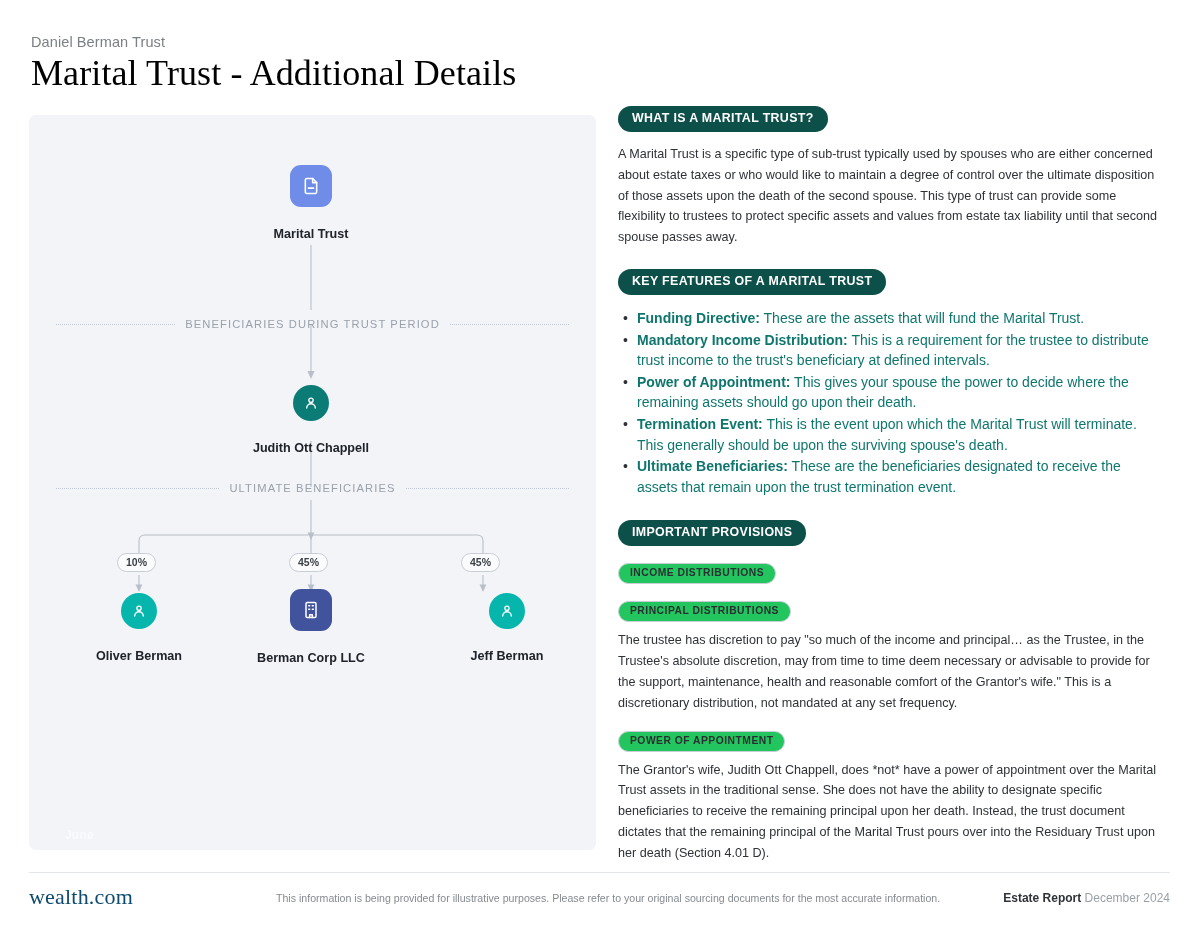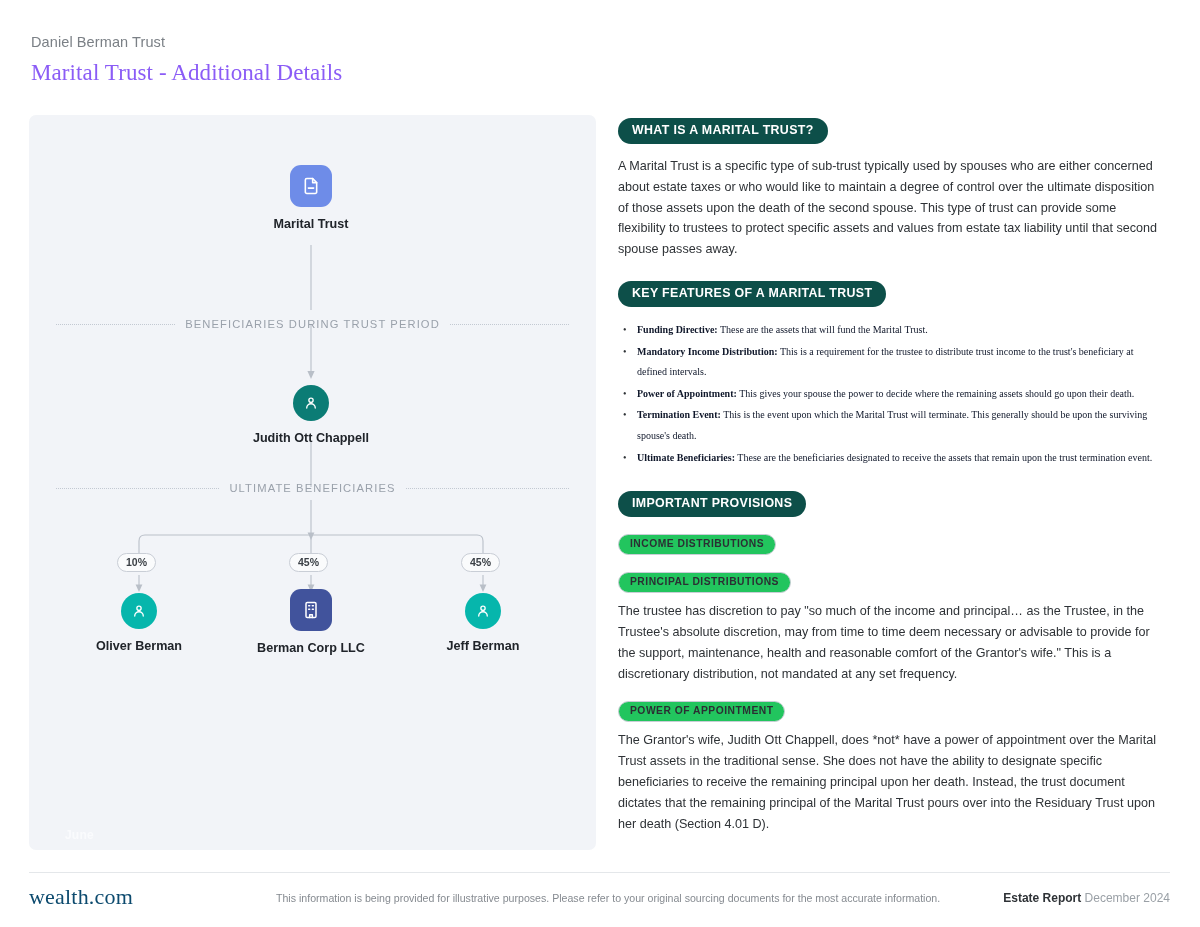--- a/index.html
+++ b/index.html
@@ -12,41 +12,41 @@
   }
   .page { position: relative; width: 1200px; height: 758px; }
 
   
   .header { position: absolute; left: 31px; top: 33px; }
   .eyebrow {
     font-size: 14.5px; color: #7b8086; letter-spacing: .1px; line-height: 19px;
   }
   .title {
     font-family: "Liberation Serif", serif;
-    font-size: 23px; color: #8b5cf6; letter-spacing: .1px;
+    font-size: 36px; color: #000000; letter-spacing: .1px;
     line-height: 36px; margin-top: 3px; font-weight: 400;
   }
 
   
   .diagram-card {
     position: absolute; left: 29px; top: 115px;
     width: 567px; height: 735px;
     background: #f2f4f8; border-radius: 7px; overflow: hidden;
   }
   .watermark {
     position: absolute; left: 36px; bottom: 8px;
     font-size: 12px; font-weight: 700; color: #fafbfd;
     line-height: 13px; letter-spacing: .2px;
   }
 
   
   .node { position: absolute; text-align: center; }
   .node-label {
     font-size: 12.6px; font-weight: 700; color: #20242a;
-    margin-top: 9px; line-height: 16px; white-space: nowrap;
+    margin-top: 19px; line-height: 16px; white-space: nowrap;
   }
   .sq-icon {
     width: 42px; height: 42px; border-radius: 11px;
     display: flex; align-items: center; justify-content: center;
     margin: 0 auto;
   }
   .ci-icon {
     width: 36px; height: 36px; border-radius: 50%;
     display: flex; align-items: center; justify-content: center;
     margin: 0 auto;
@@ -69,38 +69,37 @@
   .pct {
     position: absolute;
     background: #fafbfc; border: 1px solid #c9ced6; border-radius: 10px;
     font-size: 10.5px; font-weight: 700; color: #3b4046;
     padding: 2px 8px 3px; line-height: 12px;
   }
 
   svg.wires { position: absolute; left: 0; top: 0; width: 567px; height: 735px; }
 
   
-  .right { position: absolute; left: 618px; top: 118px; width: 545px; }
+  .right { position: absolute; left: 618px; top: 106px; width: 545px; }
 
   .pill-hd {
     display: inline-block; background: #0d4f49; color: #ffffff;
     border-radius: 999px; padding: 5px 14px 6px;
     font-size: 12.4px; font-weight: 700; letter-spacing: .35px;
     line-height: 15px;
   }
   .body-text {
     font-size: 12.6px; color: #2e3236; line-height: 20.8px;
     margin-top: 12px; text-align: left;
   }
   ul.features { margin-top: 13px; list-style: none; }
   ul.features li {
     position: relative; padding-left: 19px;
-    font-size: 10px; color: #0f172a; line-height: 20.6px;
+    font-size: 14px; color: #0f766e; line-height: 20.6px;
     margin-bottom: 1px;
-    font-family: Liberation Serif, serif;
   }
   ul.features li::before {
     content: "•"; position: absolute; left: 5px; top: 0; color: #2e3236;
   }
   ul.features li b { font-weight: 700; }
 
   .sec-spacer-1 { height: 21px; }
   .sec-spacer-2 { height: 22px; }
 
   .sub-chip {
@@ -227,21 +226,21 @@
       <div class="sq-icon" style="background:#41539C;">
         <svg width="20" height="20" viewBox="0 0 24 24" fill="none" stroke="#ffffff" stroke-width="1.8" stroke-linecap="round" stroke-linejoin="round">
           <rect x="6" y="3" width="12" height="18" rx="1.6"></rect>
           <path d="M9.2 7h1.2M13.6 7h1.2M9.2 11h1.2M13.6 11h1.2"></path>
           <path d="M10.4 21v-3.2h3.2V21"></path>
         </svg>
       </div>
       <div class="node-label">Berman Corp LLC</div>
     </div>
 
-    <div class="node" style="left:384px; top:478px; width:140px;">
+    <div class="node" style="left:408px; top:478px; width:140px;">
       <div class="ci-icon" style="background:#06B6AC;">
         <svg width="16" height="16" viewBox="0 0 24 24" fill="none" stroke="#ffffff" stroke-width="2" stroke-linecap="round" stroke-linejoin="round">
           <circle cx="12" cy="8" r="3.2"></circle>
           <path d="M5.6 19.5a6.4 6.4 0 0 1 12.8 0"></path>
         </svg>
       </div>
       <div class="node-label">Jeff Berman</div>
     </div>
 
     <div class="watermark">June</div>

